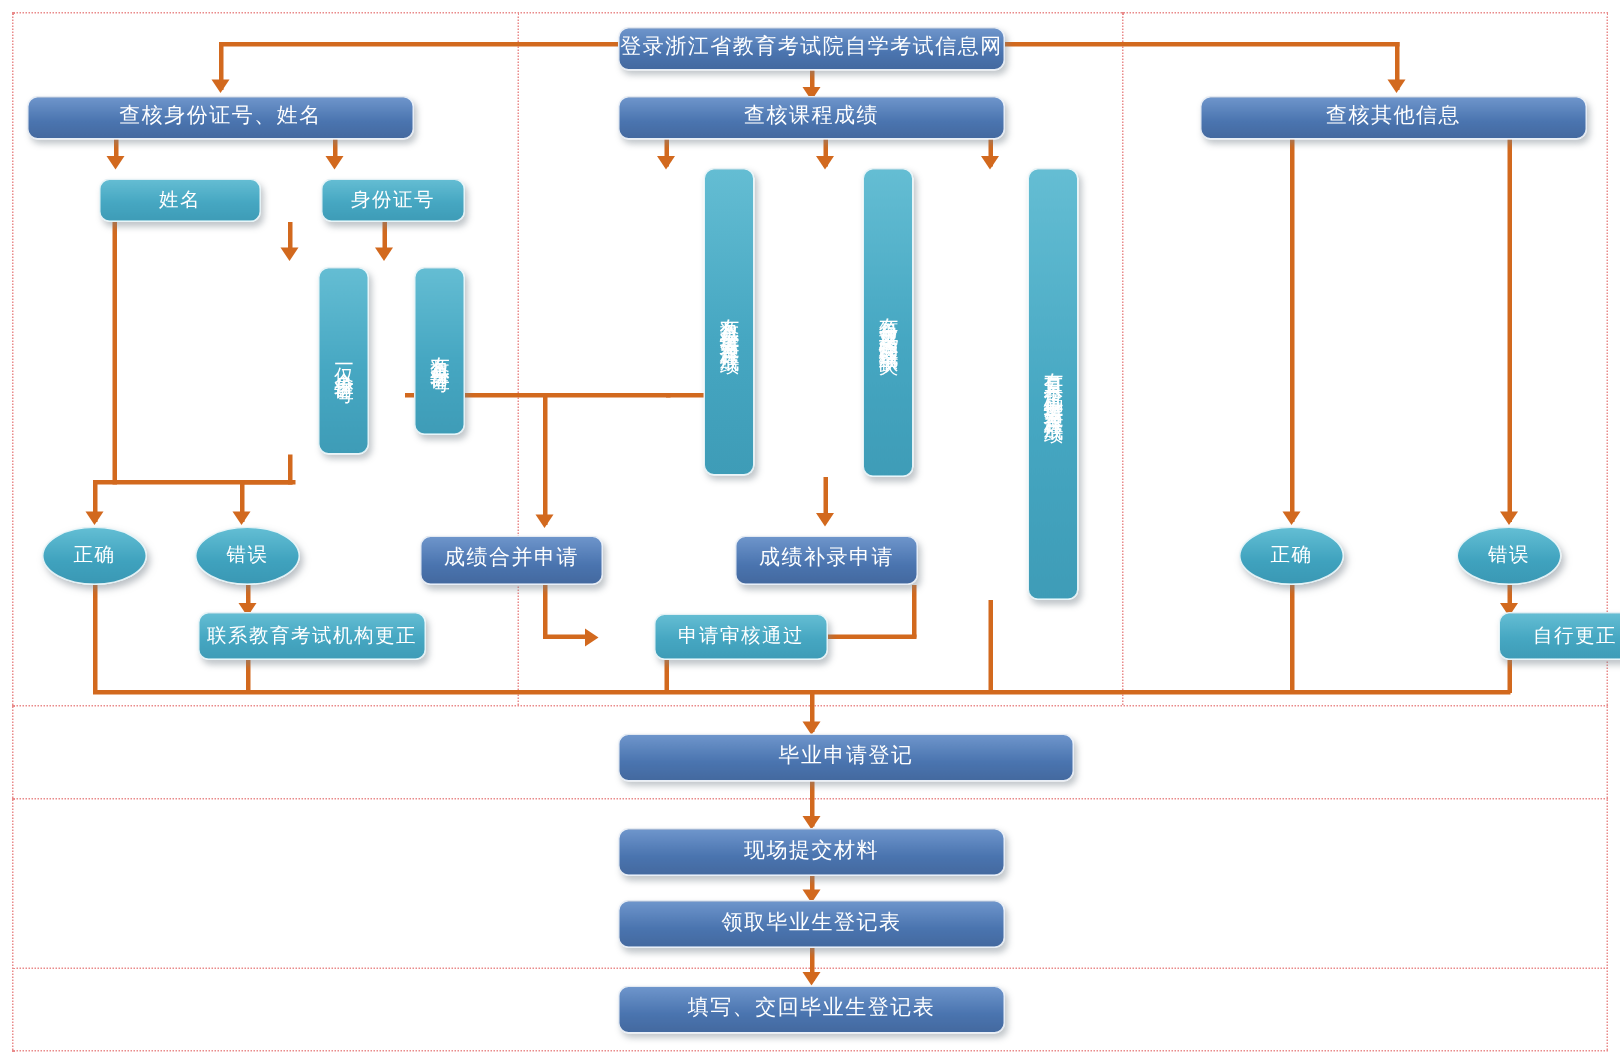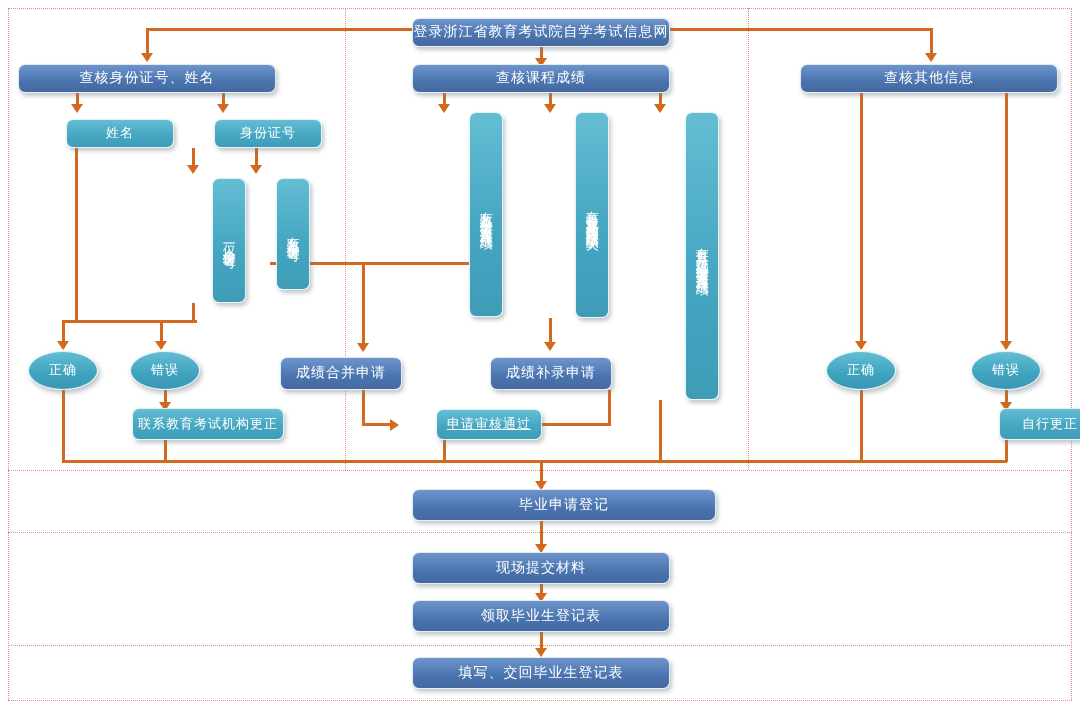--- a/index.html
+++ b/index.html
@@ -155,21 +155,21 @@
   <div class="node blue f14" style="left:412px; top:64px; width:258px; height:29px;">
     <span class="lbl">查核课程成绩</span>
   </div>
   <div class="node blue f14" style="left:800px; top:64px; width:258px; height:29px;">
     <span class="lbl">查核其他信息</span>
   </div>
 
   <div class="node teal f13" style="left:22px; top:119px; width:108px; height:29px;">
     <span class="lbl">姓名</span>
   </div>
-  <div class="node teal f13" style="left:170px; top:119px; width:108px; height:29px;">
+  <div class="node teal f13" style="left:170px; top:119px; width:96px; height:29px;">
     <span class="lbl">身份证号</span>
   </div>
 
   <div class="node teal vert f13" style="left:168px; top:178px; width:34px; height:125px;">
     <span class="lbl">仅一个身份证号</span>
   </div>
   <div class="node teal vert f13" style="left:232px; top:178px; width:34px; height:112px;">
     <span class="lbl">有数个身份证号</span>
   </div>
 
@@ -192,21 +192,21 @@
   <div class="node teal f13" style="left:88px; top:408px; width:152px; height:32px;">
     <span class="lbl">联系教育考试机构更正</span>
   </div>
 
   <div class="node blue f14" style="left:280px; top:357px; width:122px; height:33px;">
     <span class="lbl">成绩合并申请</span>
   </div>
   <div class="node blue f14" style="left:490px; top:357px; width:122px; height:33px;">
     <span class="lbl">成绩补录申请</span>
   </div>
-  <div class="node teal f13" style="left:392px; top:409px; width:106px; height:31px;text-decoration:underline;">
+  <div class="node teal f13" style="left:392px; top:409px; width:116px; height:31px;">
     <span class="lbl">申请审核通过</span>
   </div>
 
   <div class="node ellipse f13" style="left:826px; top:351px; width:70px; height:39px;">
     <span class="lbl">正确</span>
   </div>
   <div class="node ellipse f13" style="left:971px; top:351px; width:70px; height:39px;">
     <span class="lbl">错误</span>
   </div>
   <div class="node teal f13" style="left:955px; top:408px; width:102px; height:32px;">

